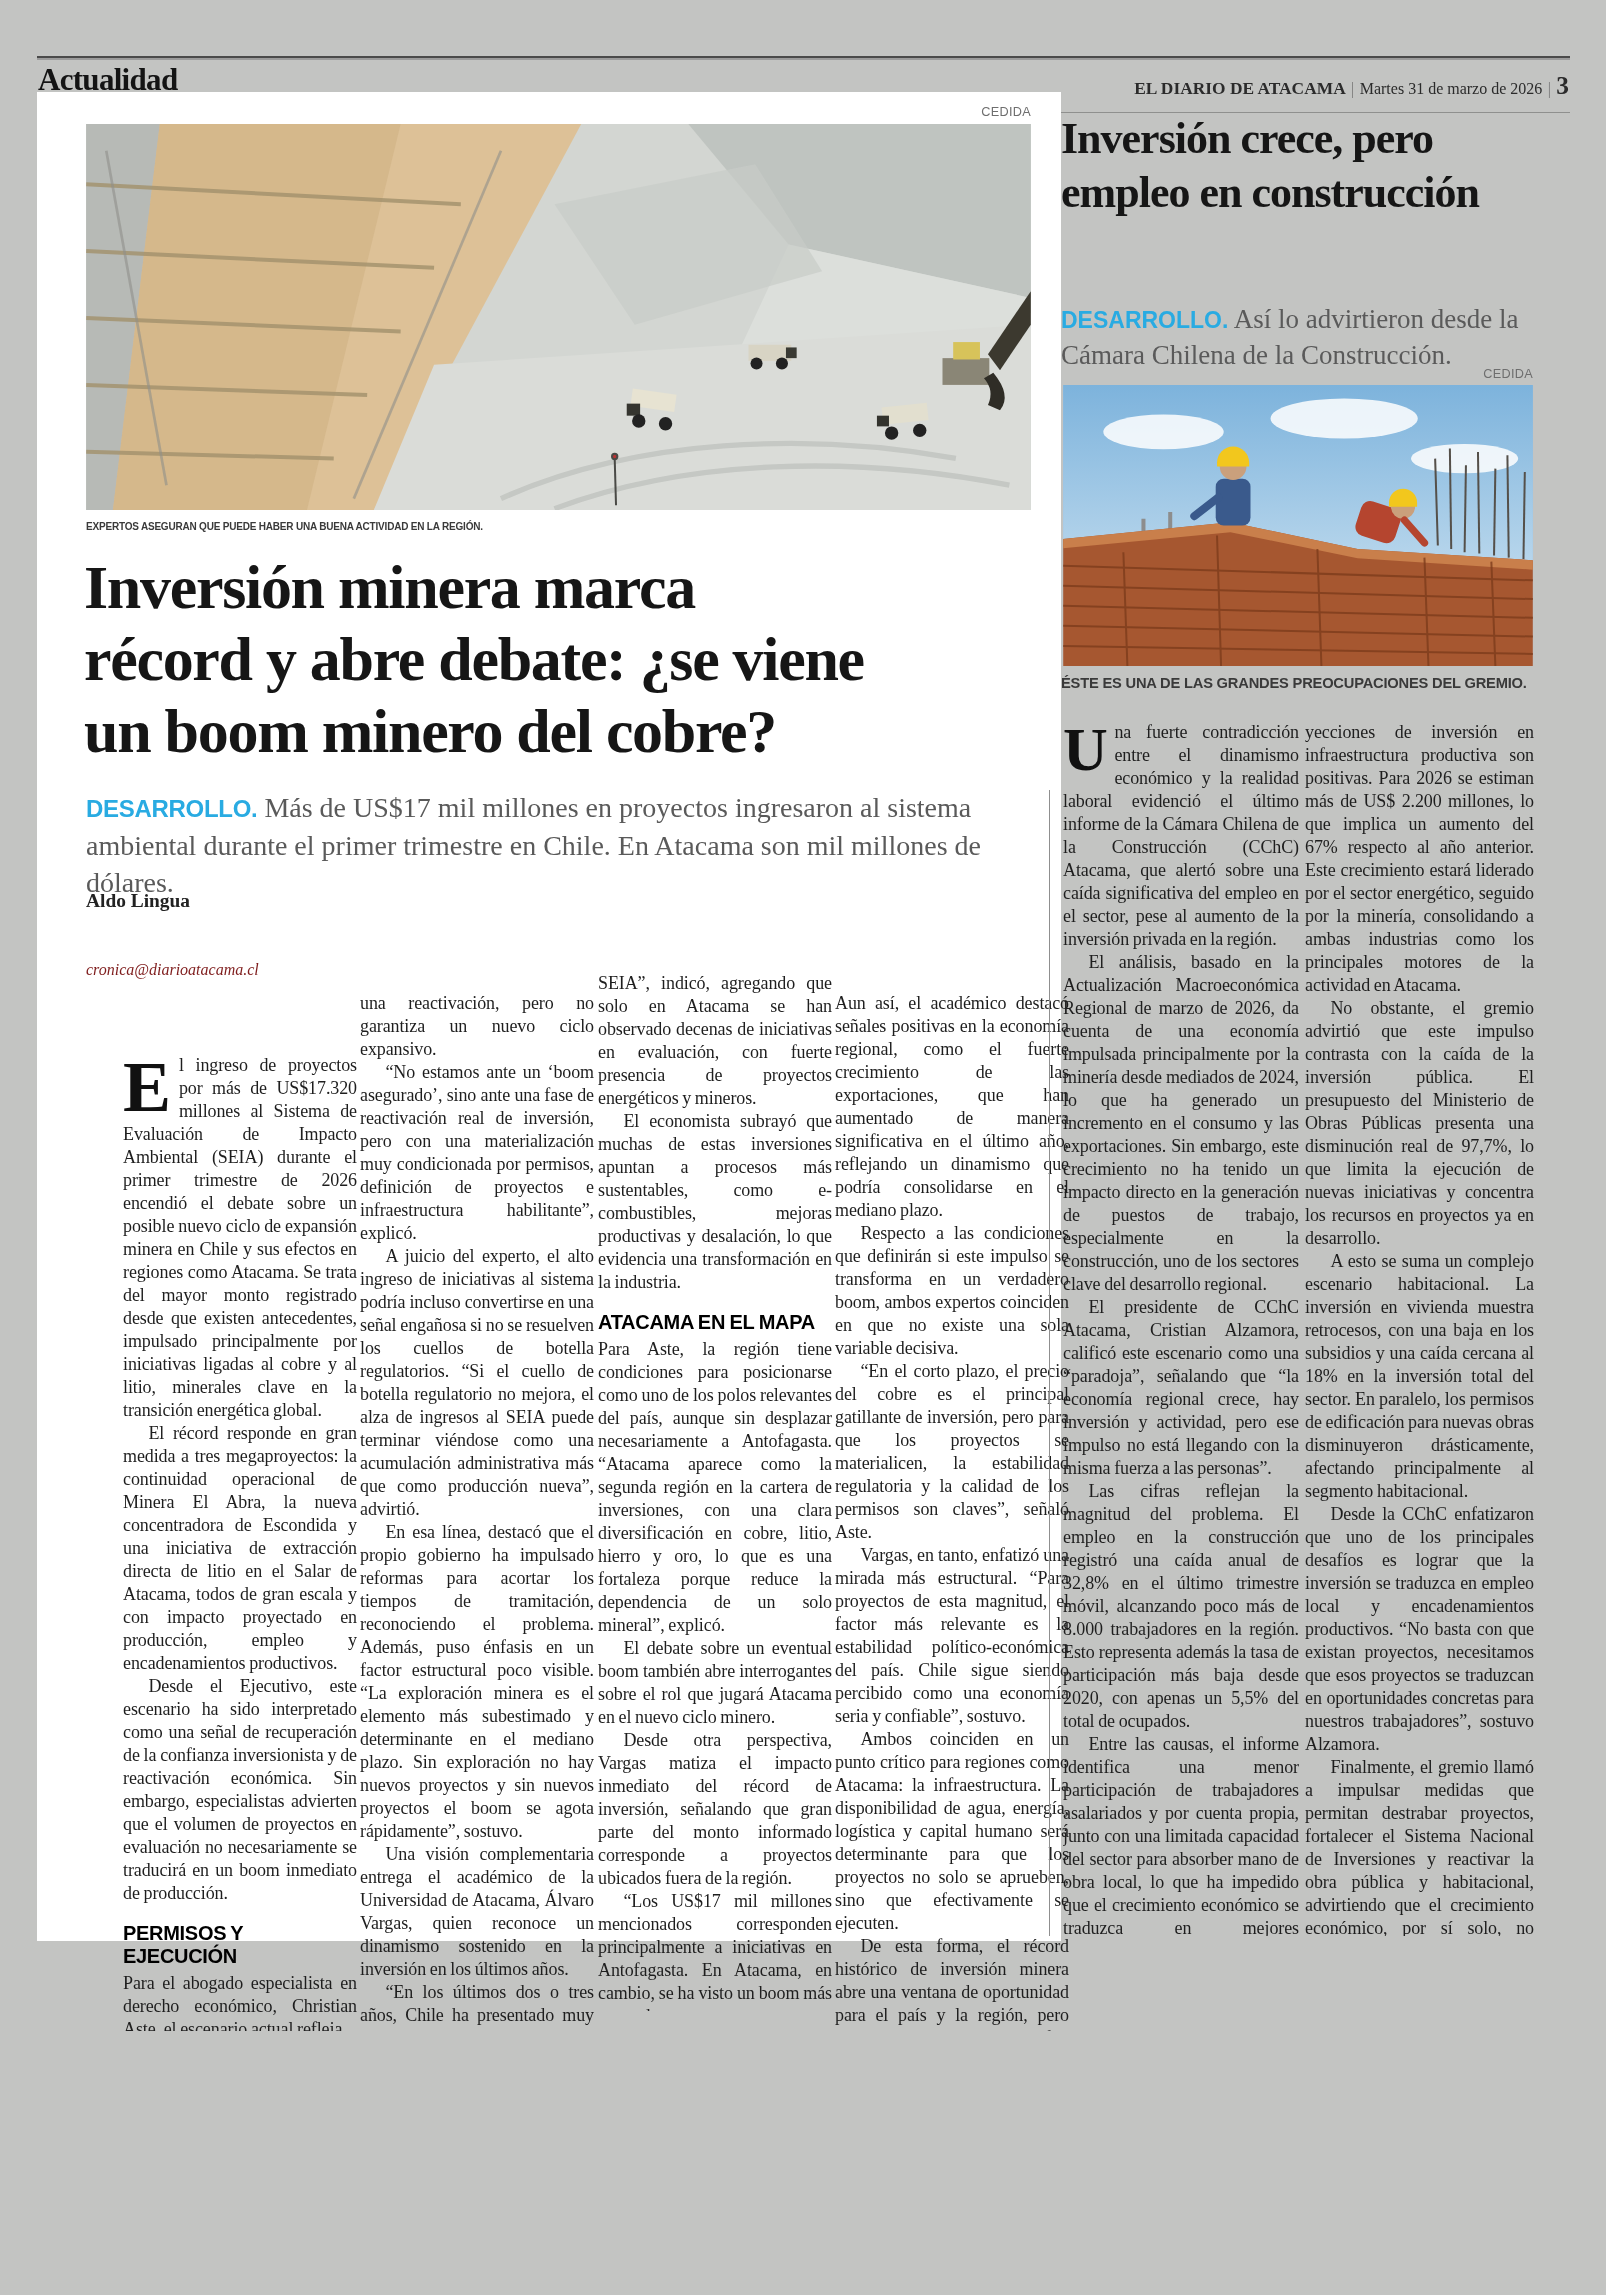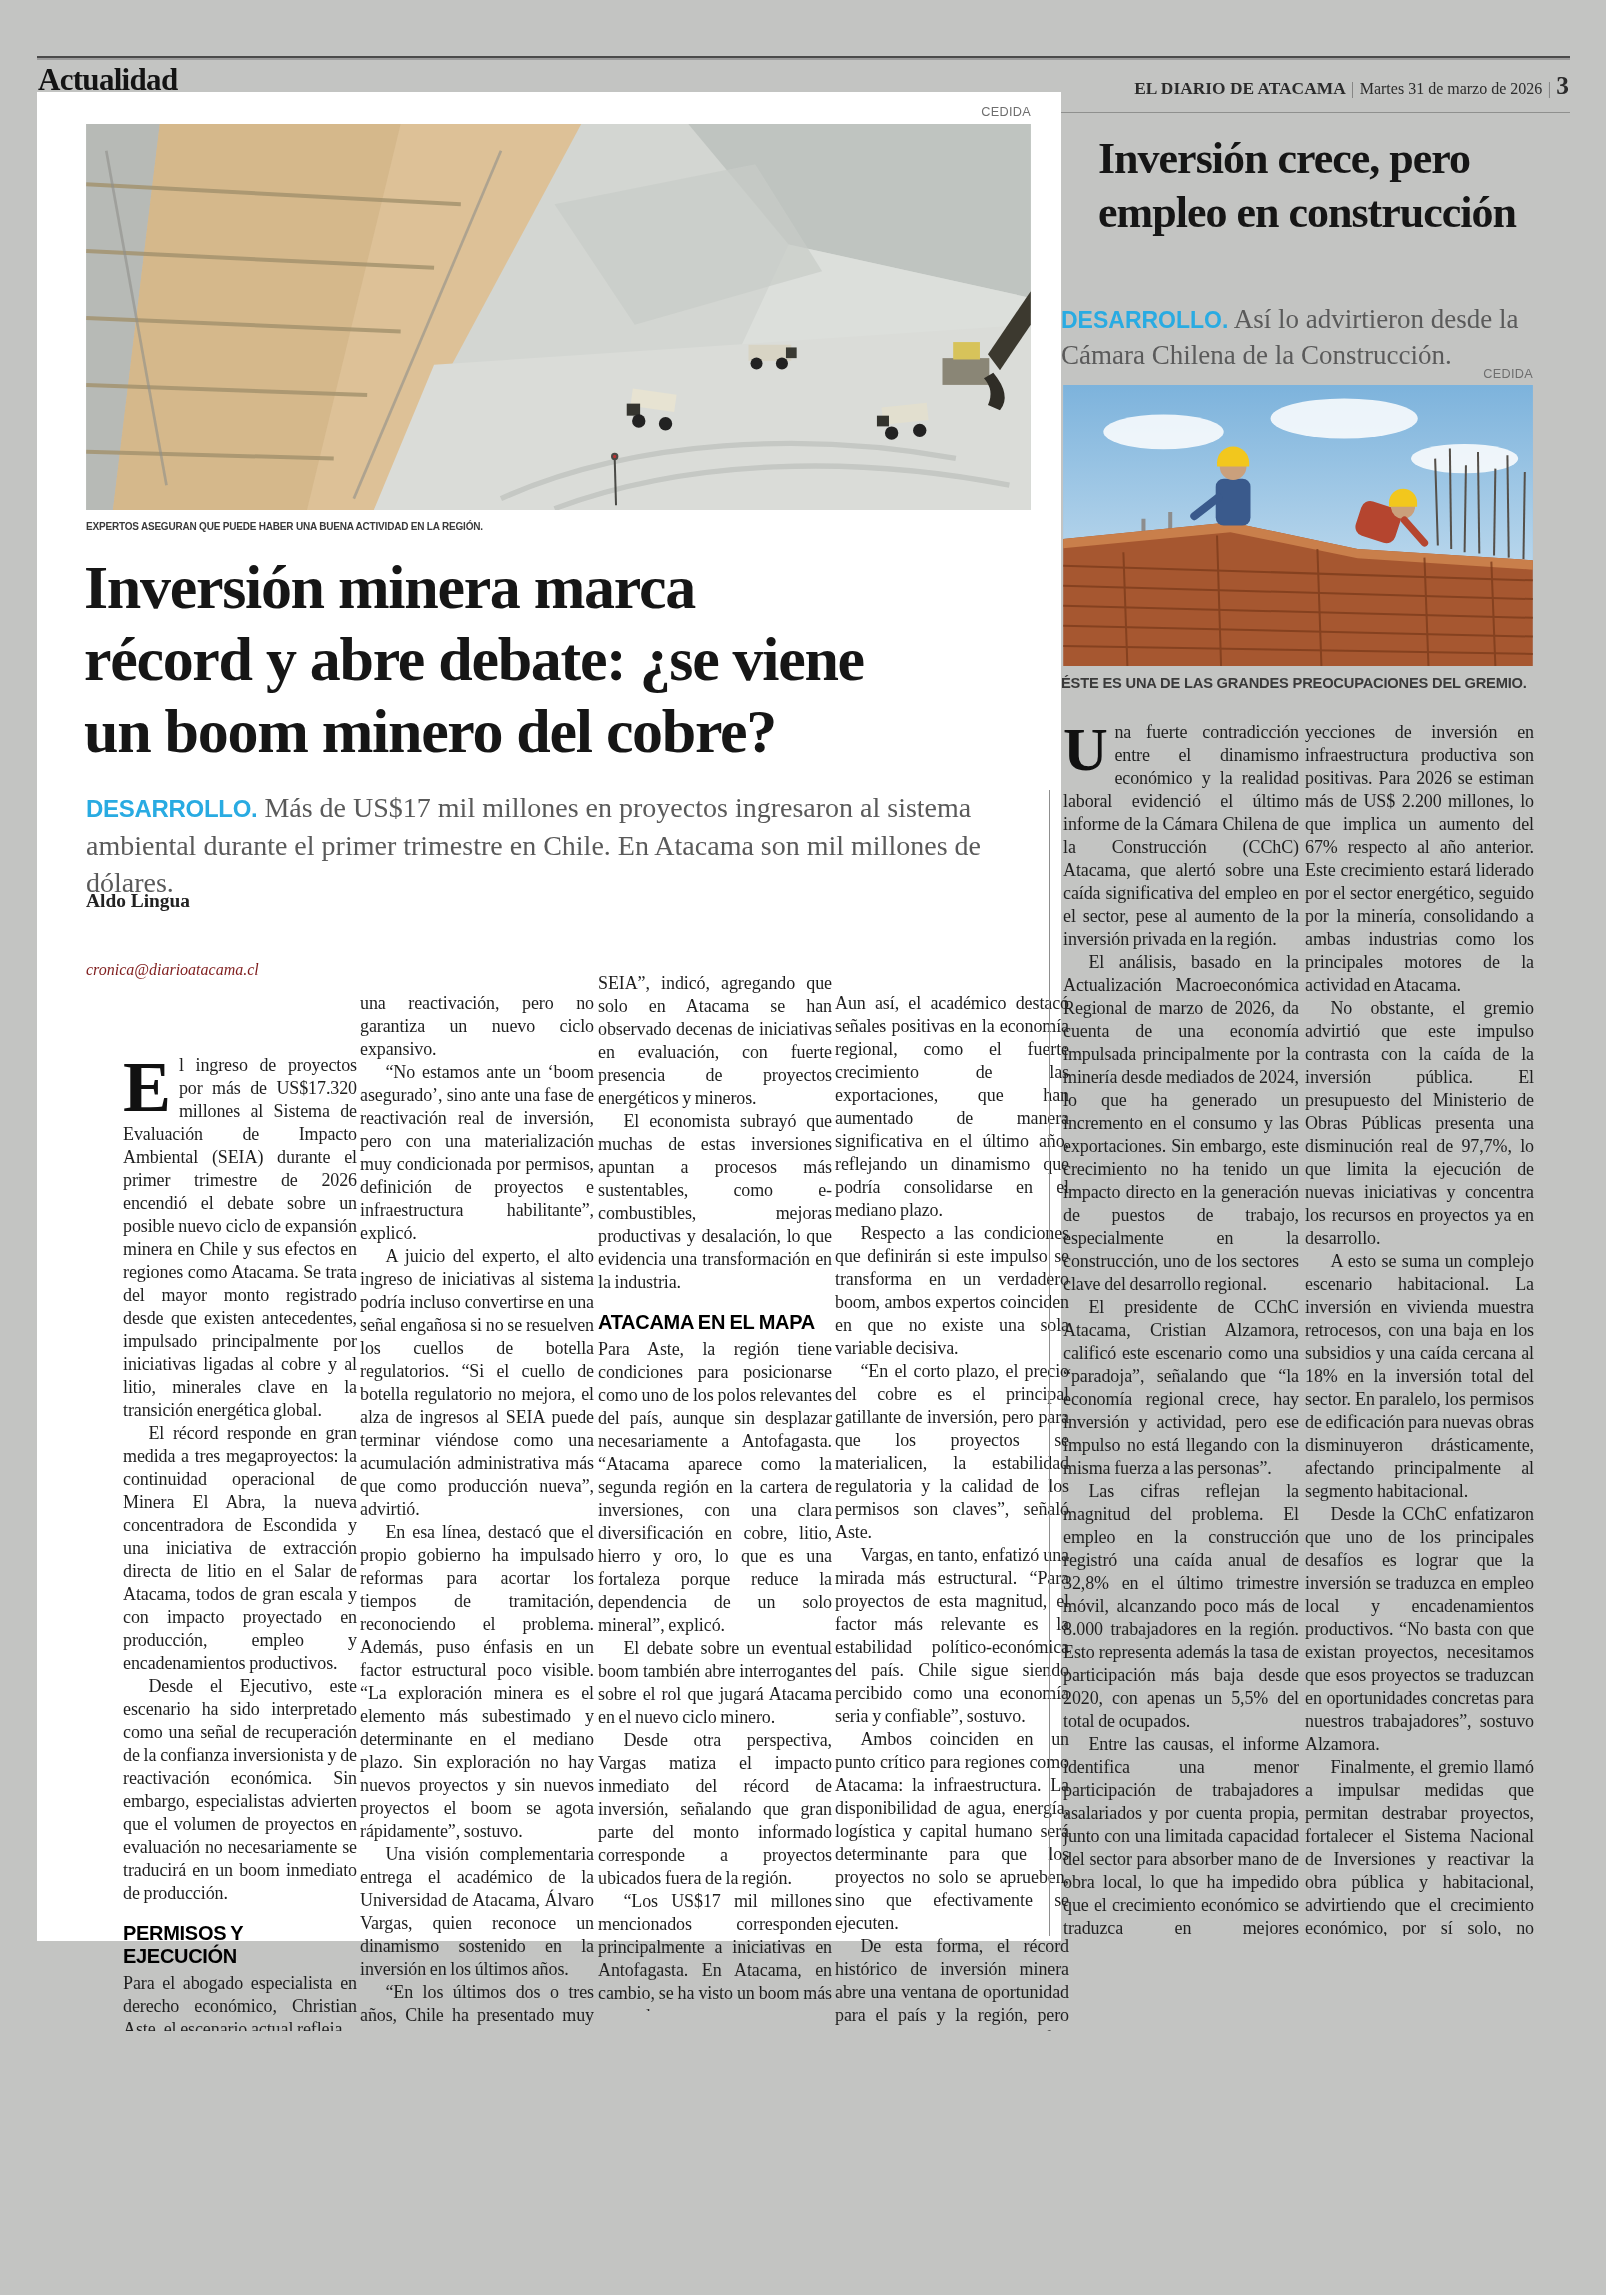--- a/index.html
+++ b/index.html
@@ -47,21 +47,21 @@
   .dropcap{float:left;font-weight:bold;color:#111;
            font-size:72px;line-height:58px;padding:4px 8px 0 0;}
   .dropcap.small{font-size:62px;line-height:50px;padding:2.7px 6.7px 0 0;}
   .endmark{float:right;font-family:"DejaVu Sans",sans-serif;font-weight:bold;font-style:italic;color:#2a2a2a;font-size:20px;line-height:23px;}
   #main-col-1{left:86px;top:962px;width:234px;height:977px;}
   #main-col-2{left:323px;top:900px;width:234px;height:1039px;}
   #main-col-3{left:561px;top:880px;width:234px;height:1039px;}
   #main-col-4{left:798px;top:900px;width:234px;height:1039px;}
   #article-divider{left:1049px;top:790px;width:1.3px;height:1146px;background:#8f8f8f;}
   
-  #side-headline{left:1061px;top:132px;width:482px;font-size:44px;line-height:54px;letter-spacing:-1px;padding-left:37px;}
+  #side-headline{left:1061px;top:112px;width:482px;font-size:44px;line-height:54px;letter-spacing:-1px;}
   #side-deck{left:1061px;top:302px;width:476px;font-size:27px;line-height:35px;}
   #side-deck .kicker{font-size:23px;}
   #side-credit{left:1061px;top:367px;width:472px;text-align:right;}
   #side-photo{left:1063px;top:385px;width:470px;height:281px;overflow:hidden;background:#9fc0da;}
   #side-caption{left:1061px;top:675px;width:475px;font-size:14.7px;}
   #side-col-1{left:1063px;top:721px;width:236px;height:1215px;}
   #side-col-2{left:1305px;top:721px;width:229px;height:1215px;}
 </style>
 </head>
 <body>

